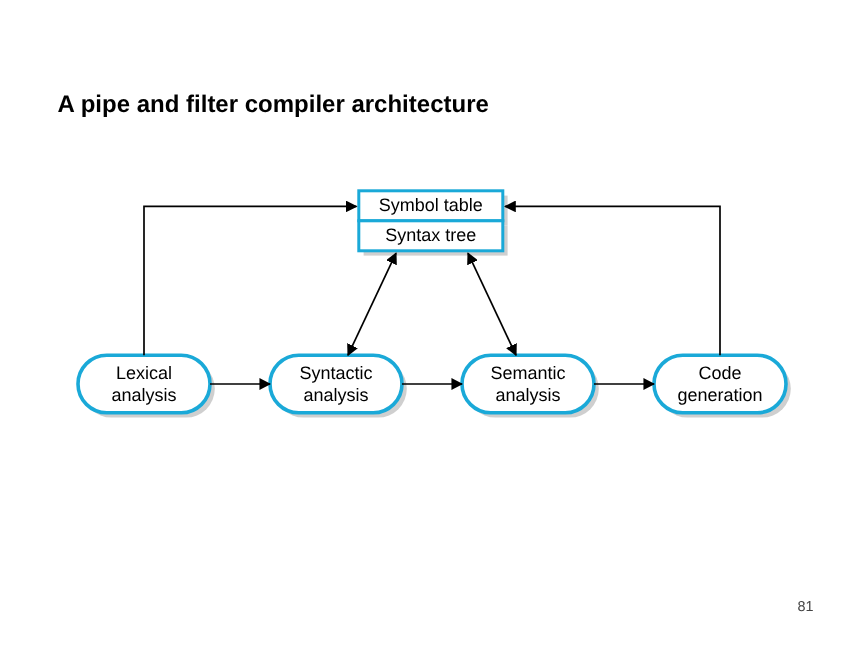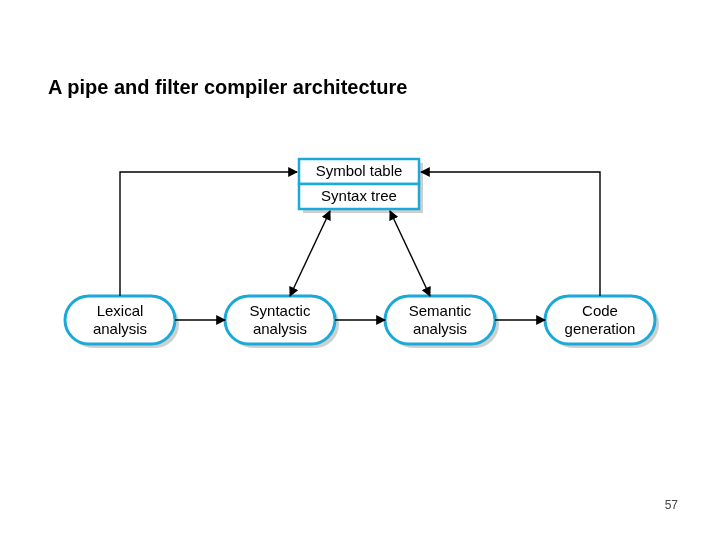--- a/index.html
+++ b/index.html
@@ -68,21 +68,21 @@
     font-family: "Segoe UI", "Myriad Pro", Arial, sans-serif;
     font-size: 15px;
     fill: #000;
     text-anchor: middle;
   }
 </style>
 </head>
 <body>
 
 <div class="title">A pipe and filter compiler architecture</div>
-<div class="page-num">57</div>
+<div class="page-num">81</div>
 
 <svg class="diagram" viewBox="0 0 600 230">
   <defs>
     <marker id="ah" viewBox="0 0 10 10" refX="9" refY="5" markerWidth="7" markerHeight="7" orient="auto-start-reverse">
       <path d="M 0 0 L 10 5 L 0 10 z" fill="#000"></path>
     </marker>
   </defs>
 
   <rect class="shared-shadow" x="243" y="13" width="120" height="25"></rect>
   <rect class="shared-shadow" x="243" y="38" width="120" height="25"></rect>

